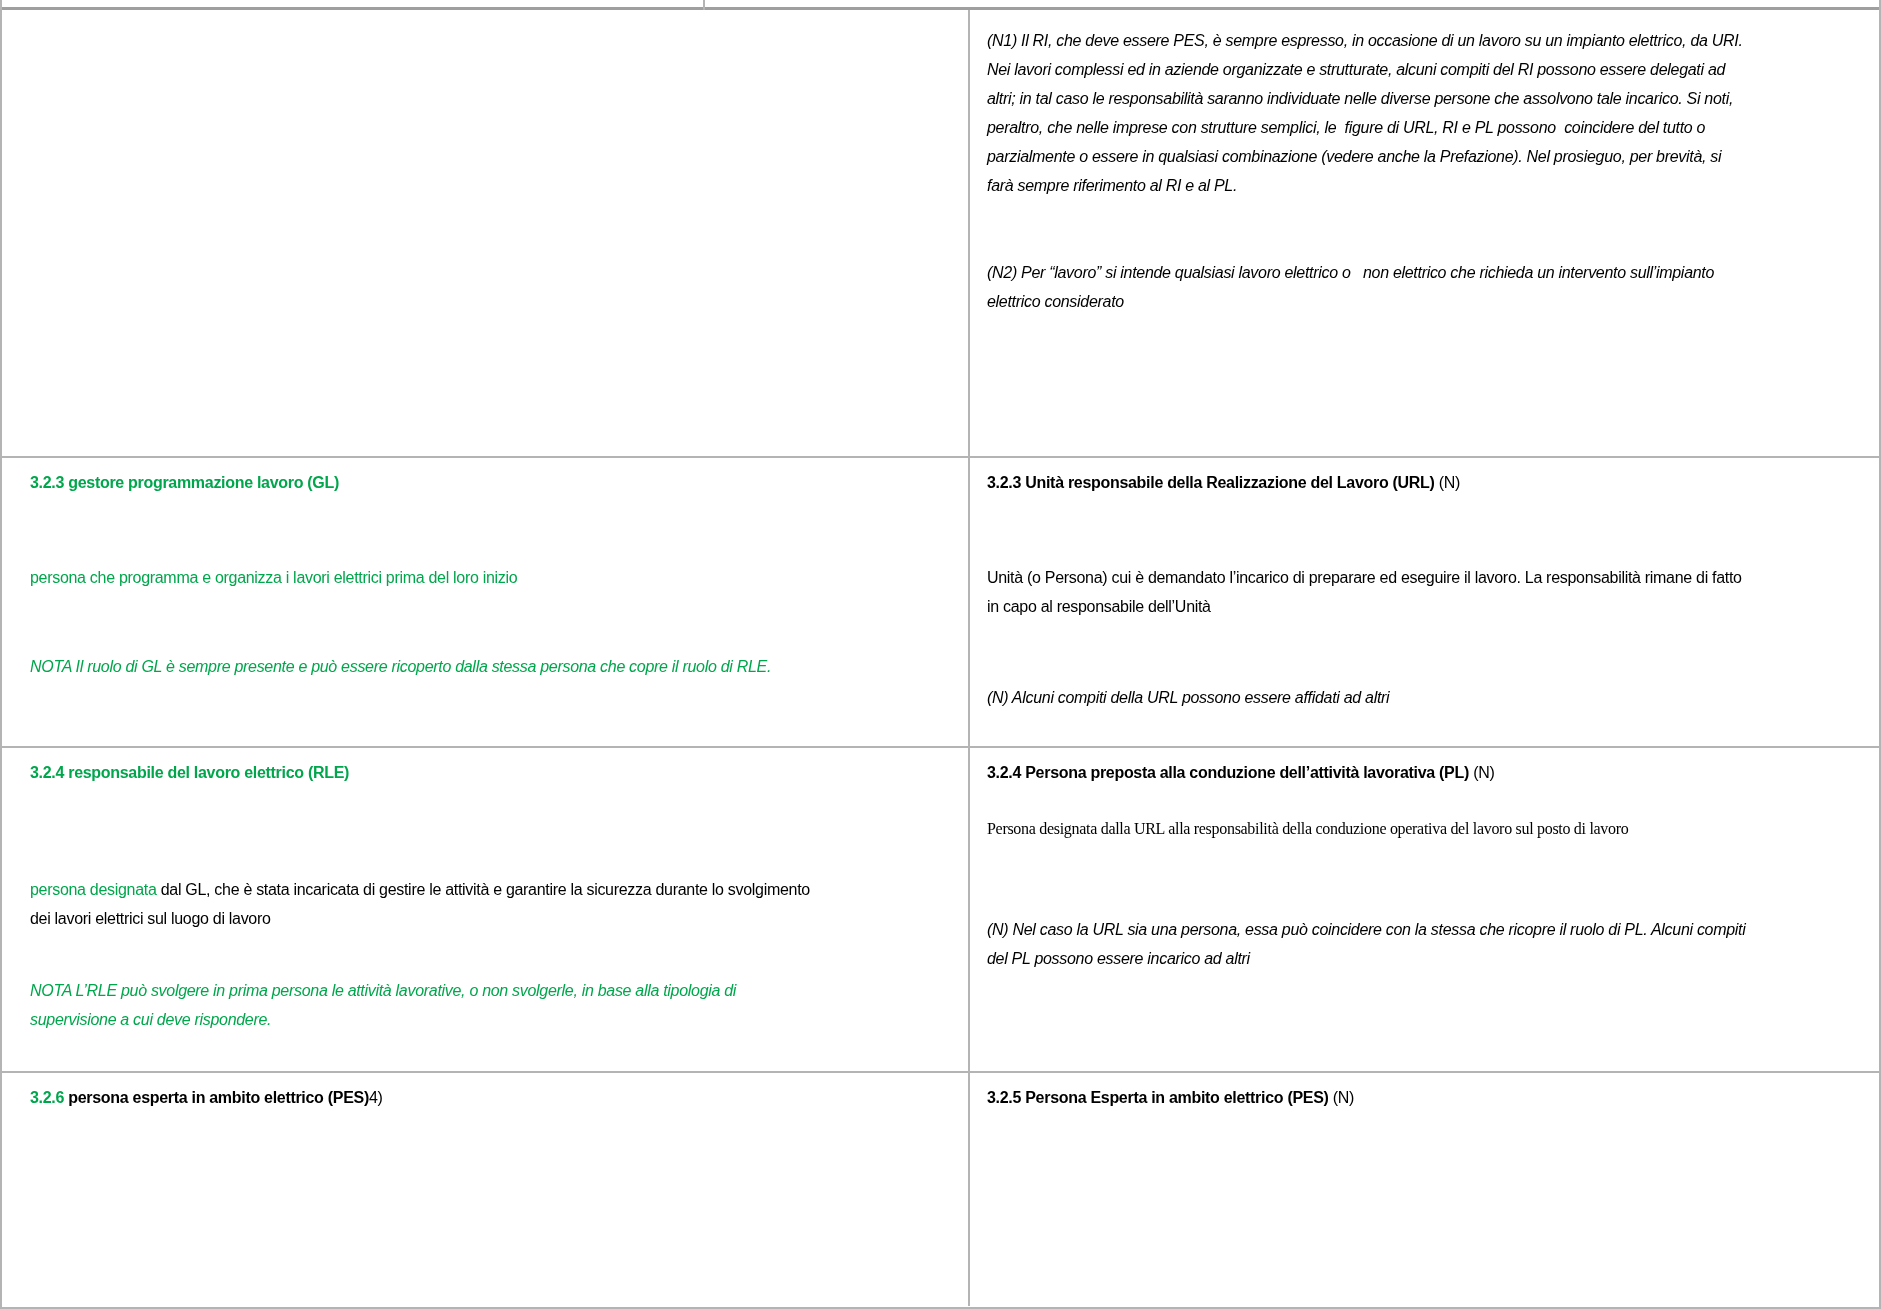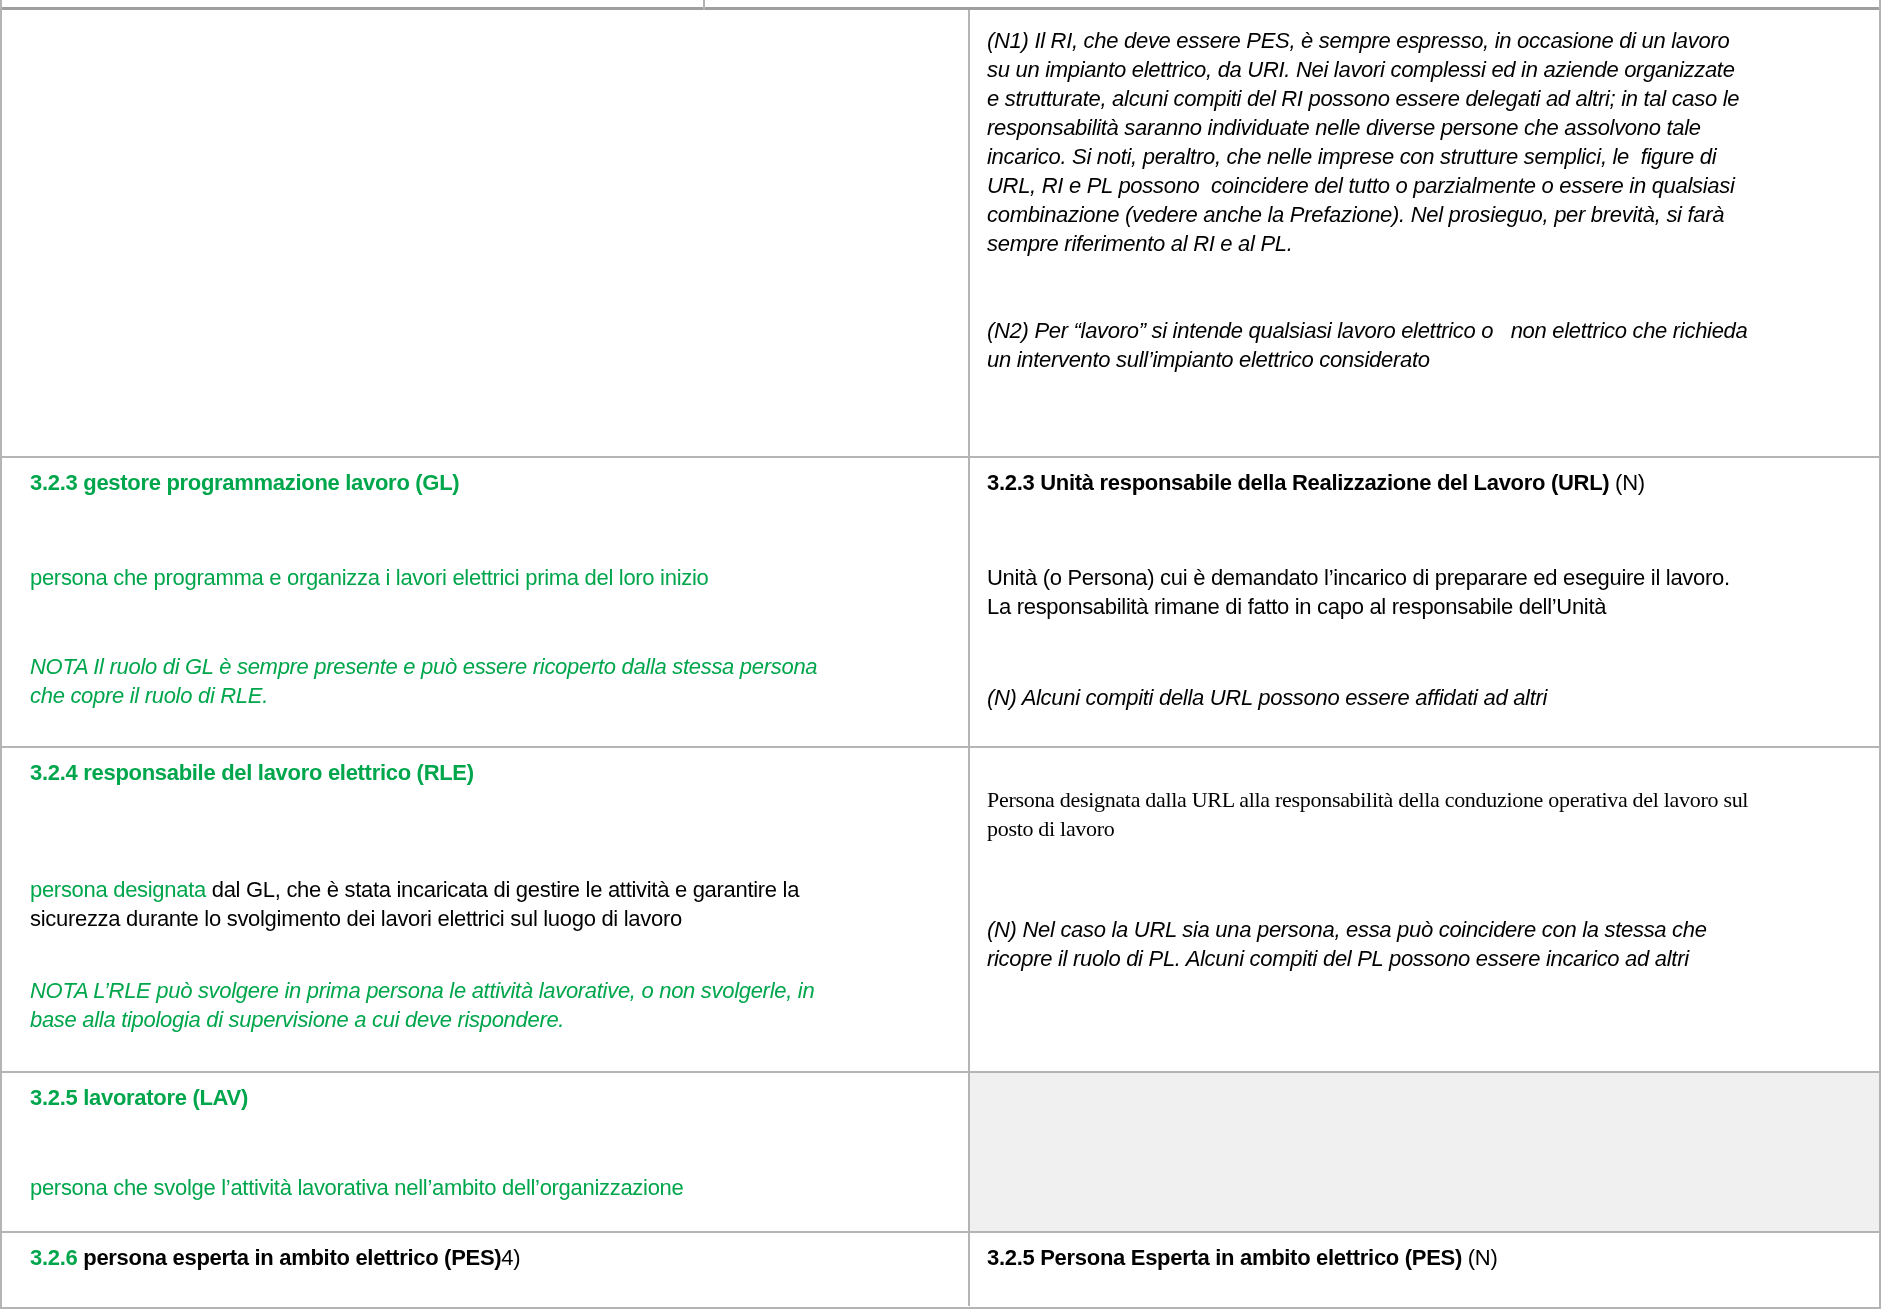--- a/index.html
+++ b/index.html
@@ -11,21 +11,21 @@
   *{margin:0;padding:0;box-sizing:border-box;}
   html,body{background:#ffffff;}
   body{font-family:"Liberation Sans","DejaVu Sans",sans-serif;color:var(--text);}
   .page{
     position:relative;
     width:1881px;height:1309px;
     border-left:2px solid var(--border);
     border-right:2px solid var(--border);
     border-bottom:2px solid var(--border);
     overflow:hidden;
-    font-size:22px;line-height:29px;letter-spacing:-0.3px;
+    font-size:16px;line-height:29px;letter-spacing:-0.3px;
   }
   
   .sliver{height:10px;border-bottom:3px solid #9F9F9F;position:relative;}
   .sliver .prev-divider{position:absolute;left:701px;top:0;width:2px;height:10px;background:var(--border);}
   .row{display:flex;border-bottom:2px solid var(--border);}
   .row:last-child{border-bottom:none;flex:1;}
   .rows{display:flex;flex-direction:column;height:1296px;}
   .cell{padding:10px 20px 0 28px;}
   .cell-l{width:968px;flex:0 0 968px;border-right:2px solid var(--border);}
   .cell-r{flex:1;padding-left:17px;}
@@ -82,32 +82,26 @@
       </div>
     </div>
 
     <div class="row r-324">
       <div class="cell cell-l">
         <p class="b green">3.2.4 responsabile del lavoro elettrico (RLE)</p>
         <p class="m56"><span class="green">persona designata</span><span> dal GL, che è stata incaricata di gestire le attività e garantire la sicurezza durante lo svolgimento dei lavori elettrici sul luogo di lavoro</span></p>
         <p class="i green m43">NOTA L’RLE può svolgere in prima persona le attività lavorative, o non svolgerle, in base alla tipologia di supervisione a cui deve rispondere.</p>
       </div>
       <div class="cell cell-r">
+        <p><span class="b">3.2.4 Persona preposta alla conduzione dell’attività lavorativa (PL)</span><span> (N)</span></p>
         <p class="m27">Persona designata dalla URL alla responsabilità della conduzione operativa del lavoro sul posto di lavoro</p>
         <p class="i m72">(N) Nel caso la URL sia una persona, essa può coincidere con la stessa che ricopre il ruolo di PL. Alcuni compiti del PL possono essere incarico ad altri</p>
       </div>
     </div>
 
-    <div class="row r-325">
-      <div class="cell cell-l">
-        <p class="b green">3.2.5 lavoratore (LAV)</p>
-        <p class="green m61">persona che svolge l’attività lavorativa nell’ambito dell’organizzazione</p>
-      </div>
-      <div class="cell cell-r shaded"></div>
-    </div>
 
     <div class="row">
       <div class="cell cell-l">
         <p><span class="b green">3.2.6</span><span class="b"> persona esperta in ambito elettrico (PES)</span><span>4)</span></p>
       </div>
       <div class="cell cell-r">
         <p><span class="b">3.2.5 Persona Esperta in ambito elettrico (PES)</span><span> (N)</span></p>
       </div>
     </div>
 

